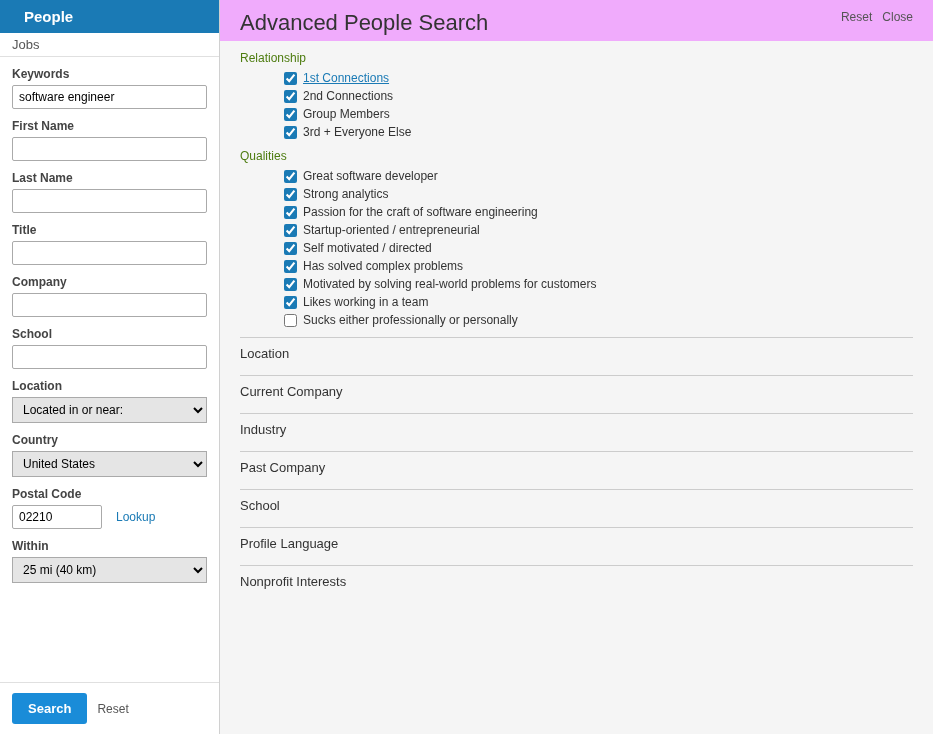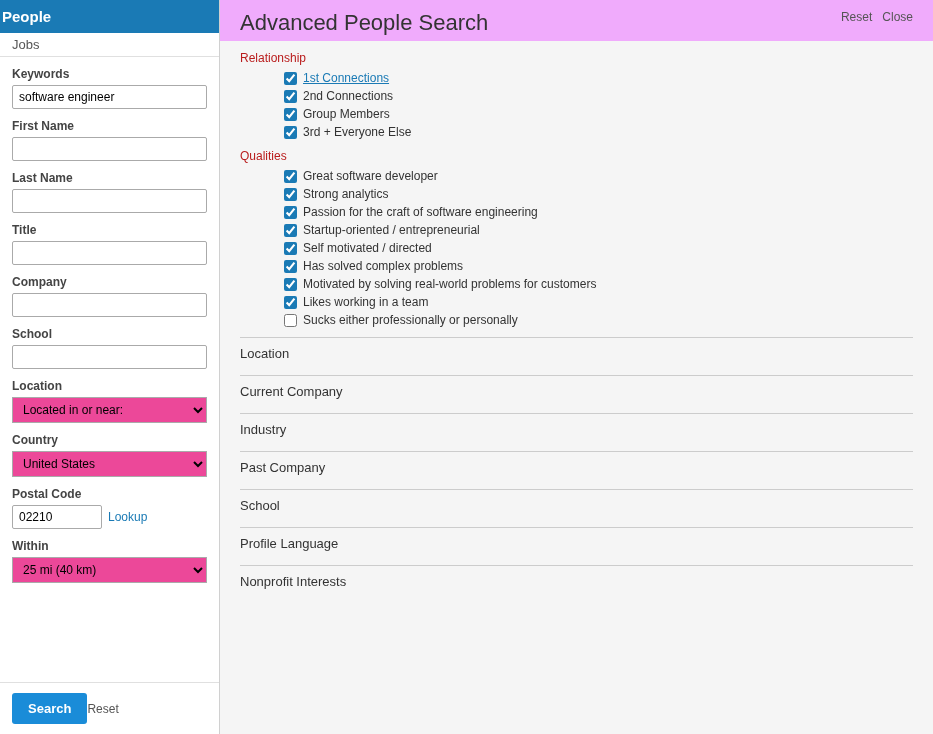--- a/index.html
+++ b/index.html
@@ -18,21 +18,21 @@
       min-width: 220px;
       background: #fff;
       border-right: 1px solid #d0d0d0;
       display: flex;
       flex-direction: column;
     }
 
     .sidebar-header {
       background: #1a7ab5;
       color: #fff;
-      padding: 8px 2px;
+      padding: 8px 24px;
       font-size: 15px;
       font-weight: bold;
     }
 
     .sidebar-jobs-link {
       padding: 4px 12px;
       color: #555;
       border-bottom: 1px solid #e0e0e0;
       cursor: pointer;
     }
@@ -63,27 +63,27 @@
       font-size: 12px;
       background: #fff;
     }
 
     .form-select {
       width: 100%;
       padding: 4px 6px;
       border: 1px solid #aaa;
       border-radius: 0;
       font-size: 12px;
-      background: #ec4899;
+      background: #e5e5e5;
       appearance: auto;
     }
 
     .postal-row {
       display: flex;
-      gap: 6px;
+      gap: 14px;
       align-items: center;
     }
 
     .postal-input {
       width: 90px;
       padding: 4px 6px;
       border: 1px solid #aaa;
       border-radius: 2px;
       font-size: 12px;
     }
@@ -93,20 +93,21 @@
       font-size: 12px;
       cursor: pointer;
       text-decoration: none;
     }
 
     .sidebar-footer {
       padding: 10px 12px;
       border-top: 1px solid #e0e0e0;
       display: flex;
       align-items: center;
+      gap: 10px;
     }
 
     .search-btn {
       background: #1a8cd8;
       color: #fff;
       border: none;
       padding: 8px 16px;
       border-radius: 3px;
       font-size: 13px;
       font-weight: bold;
@@ -157,21 +158,21 @@
 
     .main-body {
       padding: 0 20px 20px;
       flex: 1;
       overflow-y: auto;
     }
 
     
     .section-label {
       font-size: 12px;
-      color: #b91c1c;
+      color: #4d7c0f;
       margin-bottom: 6px;
       margin-top: 10px;
     }
 
     .checkbox-item {
       display: flex;
       align-items: flex-end;
       gap: 6px;
       margin-bottom: 4px;
       font-size: 12px;

